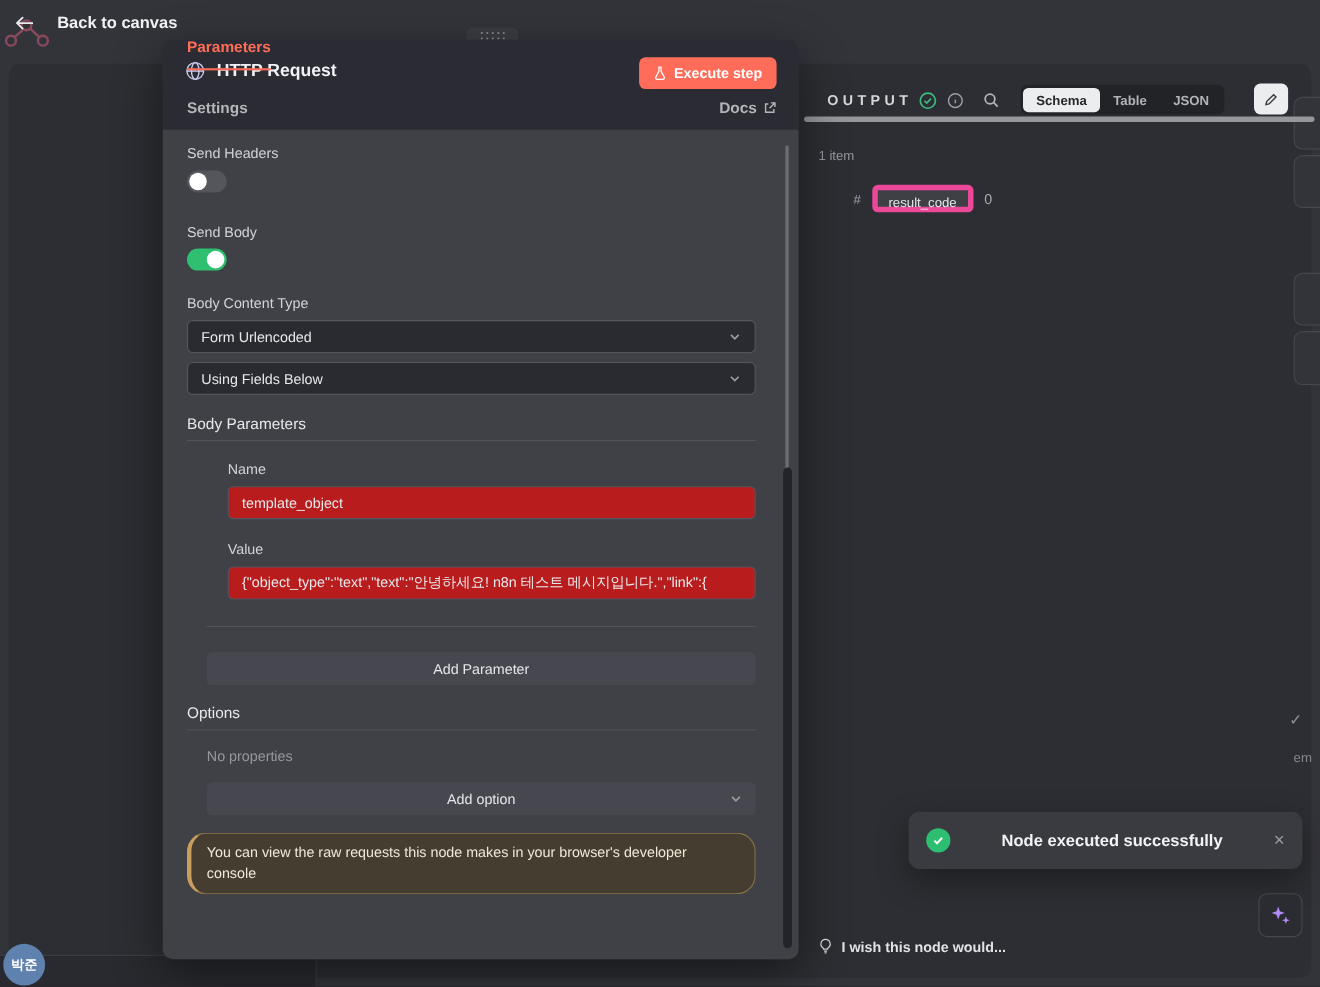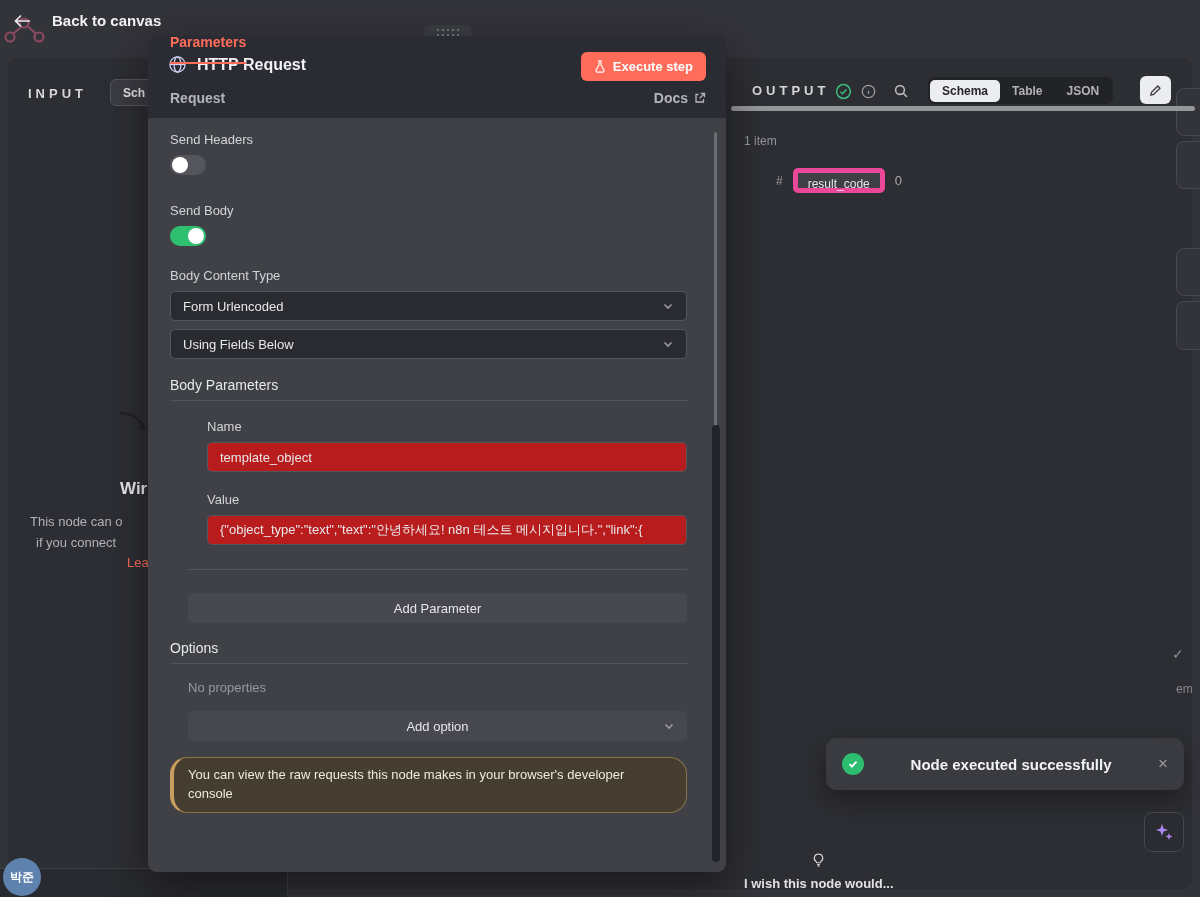--- a/index.html
+++ b/index.html
@@ -80,21 +80,21 @@
   .m-scroll-track{position:absolute;right:9px;top:96px;width:3px;height:730px;background:#6c6d72;border-radius:2px;}
   .m-scroll-thumb{position:absolute;right:6px;top:389px;width:8px;height:437px;background:#232429;border-radius:4px;cursor:pointer;}
 
   
   .toast{position:absolute;left:826px;top:738px;width:358px;height:52px;background:#3a3b41;border-radius:10px;display:flex;align-items:center;gap:12px;padding:0 16px;z-index:20;box-shadow:0 10px 28px rgba(0,0,0,.35);}
   .toast-ic{width:22px;height:22px;border-radius:50%;background:#2dbe71;display:flex;align-items:center;justify-content:center;flex:none;}
   .toast-msg{font-size:15px;font-weight:700;color:#f2f3f5;flex:1;text-align:center;}
   .toast-x{font-size:17px;color:#9b9ca1;cursor:pointer;}
 
   .ai-btn{position:absolute;left:1144px;top:812px;width:40px;height:40px;background:#2b2c31;border:1px solid #46474d;border-radius:8px;display:flex;align-items:center;justify-content:center;z-index:20;cursor:pointer;}
-  .wish{position:absolute;left:744px;top:852px;display:flex;align-items:center;gap:8px;z-index:6;cursor:pointer;flex-direction:column;}
+  .wish{position:absolute;left:744px;top:852px;display:flex;align-items:center;gap:8px;z-index:6;cursor:pointer;}
   .wish-txt{font-size:13px;font-weight:600;color:#e1e2e6;}
   .avatar{position:absolute;left:3px;top:858px;width:38px;height:38px;border-radius:50%;background:#5e81ad;display:flex;align-items:center;justify-content:center;font-size:12px;font-weight:600;color:#fff;z-index:25;cursor:pointer;}
 </style>
 </head>
 <body>
 
 <div class="stage">
 
   <svg class="logo-faint" width="44" height="34" viewBox="0 0 44 34" fill="none" stroke="#e0607f" stroke-width="2.2">
     <circle cx="8" cy="25" r="4.5"></circle>
@@ -112,32 +112,20 @@
 
   <div class="ndv"></div>
 
   <div class="edge-card" style="top:88px;height:48px;"></div>
   <div class="edge-card" style="top:141px;height:48px;"></div>
   <div class="edge-card" style="top:248px;height:48px;"></div>
   <div class="edge-card" style="top:301px;height:49px;"></div>
   <div class="edge-check">✓</div>
   <div class="edge-em">em</div>
 
-  <div class="input-clip">
-    <div class="in-title">INPUT</div>
-    <div class="in-mode">Sch</div>
-    <svg class="in-arrow" width="34" height="26" viewBox="0 0 34 26" fill="none">
-      <path d="M2 5c12 0 18 5 23 13" stroke="#212227" stroke-width="2.4"></path>
-      <path d="M28 22l-8.5-2 5.5-5.5z" fill="#212227"></path>
-    </svg>
-    <div class="in-head">Wir</div>
-    <div class="in-l1">This node can o</div>
-    <div class="in-l2">if you connect</div>
-    <div class="in-link">Lea</div>
-  </div>
 
   <div class="out-title">OUTPUT</div>
   <div class="out-ic" style="left:835px;top:83px;">
     <svg width="17" height="17" viewBox="0 0 18 18" fill="none" stroke="#3dbb7d" stroke-width="1.6">
         <circle cx="9" cy="9" r="7.3"></circle>
         <path d="M5.8 9.2l2.2 2.2 4-4.4"></path>
       </svg>
   </div>
   <div class="out-ic" style="left:861px;top:84px;">
     <svg width="15" height="15" viewBox="0 0 16 16" fill="none" stroke="#9b9ca1" stroke-width="1.4">
@@ -197,21 +185,21 @@
         <span class="m-title">HTTP Request</span>
       </div>
       <div class="m-exec">
         <svg width="12" height="13" viewBox="0 0 12 14" fill="none" stroke="#fff" stroke-width="1.2">
             <path d="M4.2 1h3.6M5 1v4L1.9 10.9c-.6 1.1.2 2.1 1.3 2.1h5.6c1.1 0 1.9-1 1.3-2.1L7 5V1"></path>
           </svg>
         <span>Execute step</span>
       </div>
       <div class="m-tabs">
         <div class="m-tab active">Parameters</div>
-        <div class="m-tab">Request</div>
+        <div class="m-tab">Settings</div>
       </div>
       <div class="m-docs">
         <span>Docs</span>
         <svg width="12" height="12" viewBox="0 0 12 12" fill="none" stroke="#b4b5bb" stroke-width="1.3">
             <path d="M4.5 2.5H2v7.5h7.5V7"></path>
             <path d="M6.8 1.5h3.7v3.7M10.3 1.7L5.6 6.4"></path>
           </svg>
       </div>
     </div>
 

